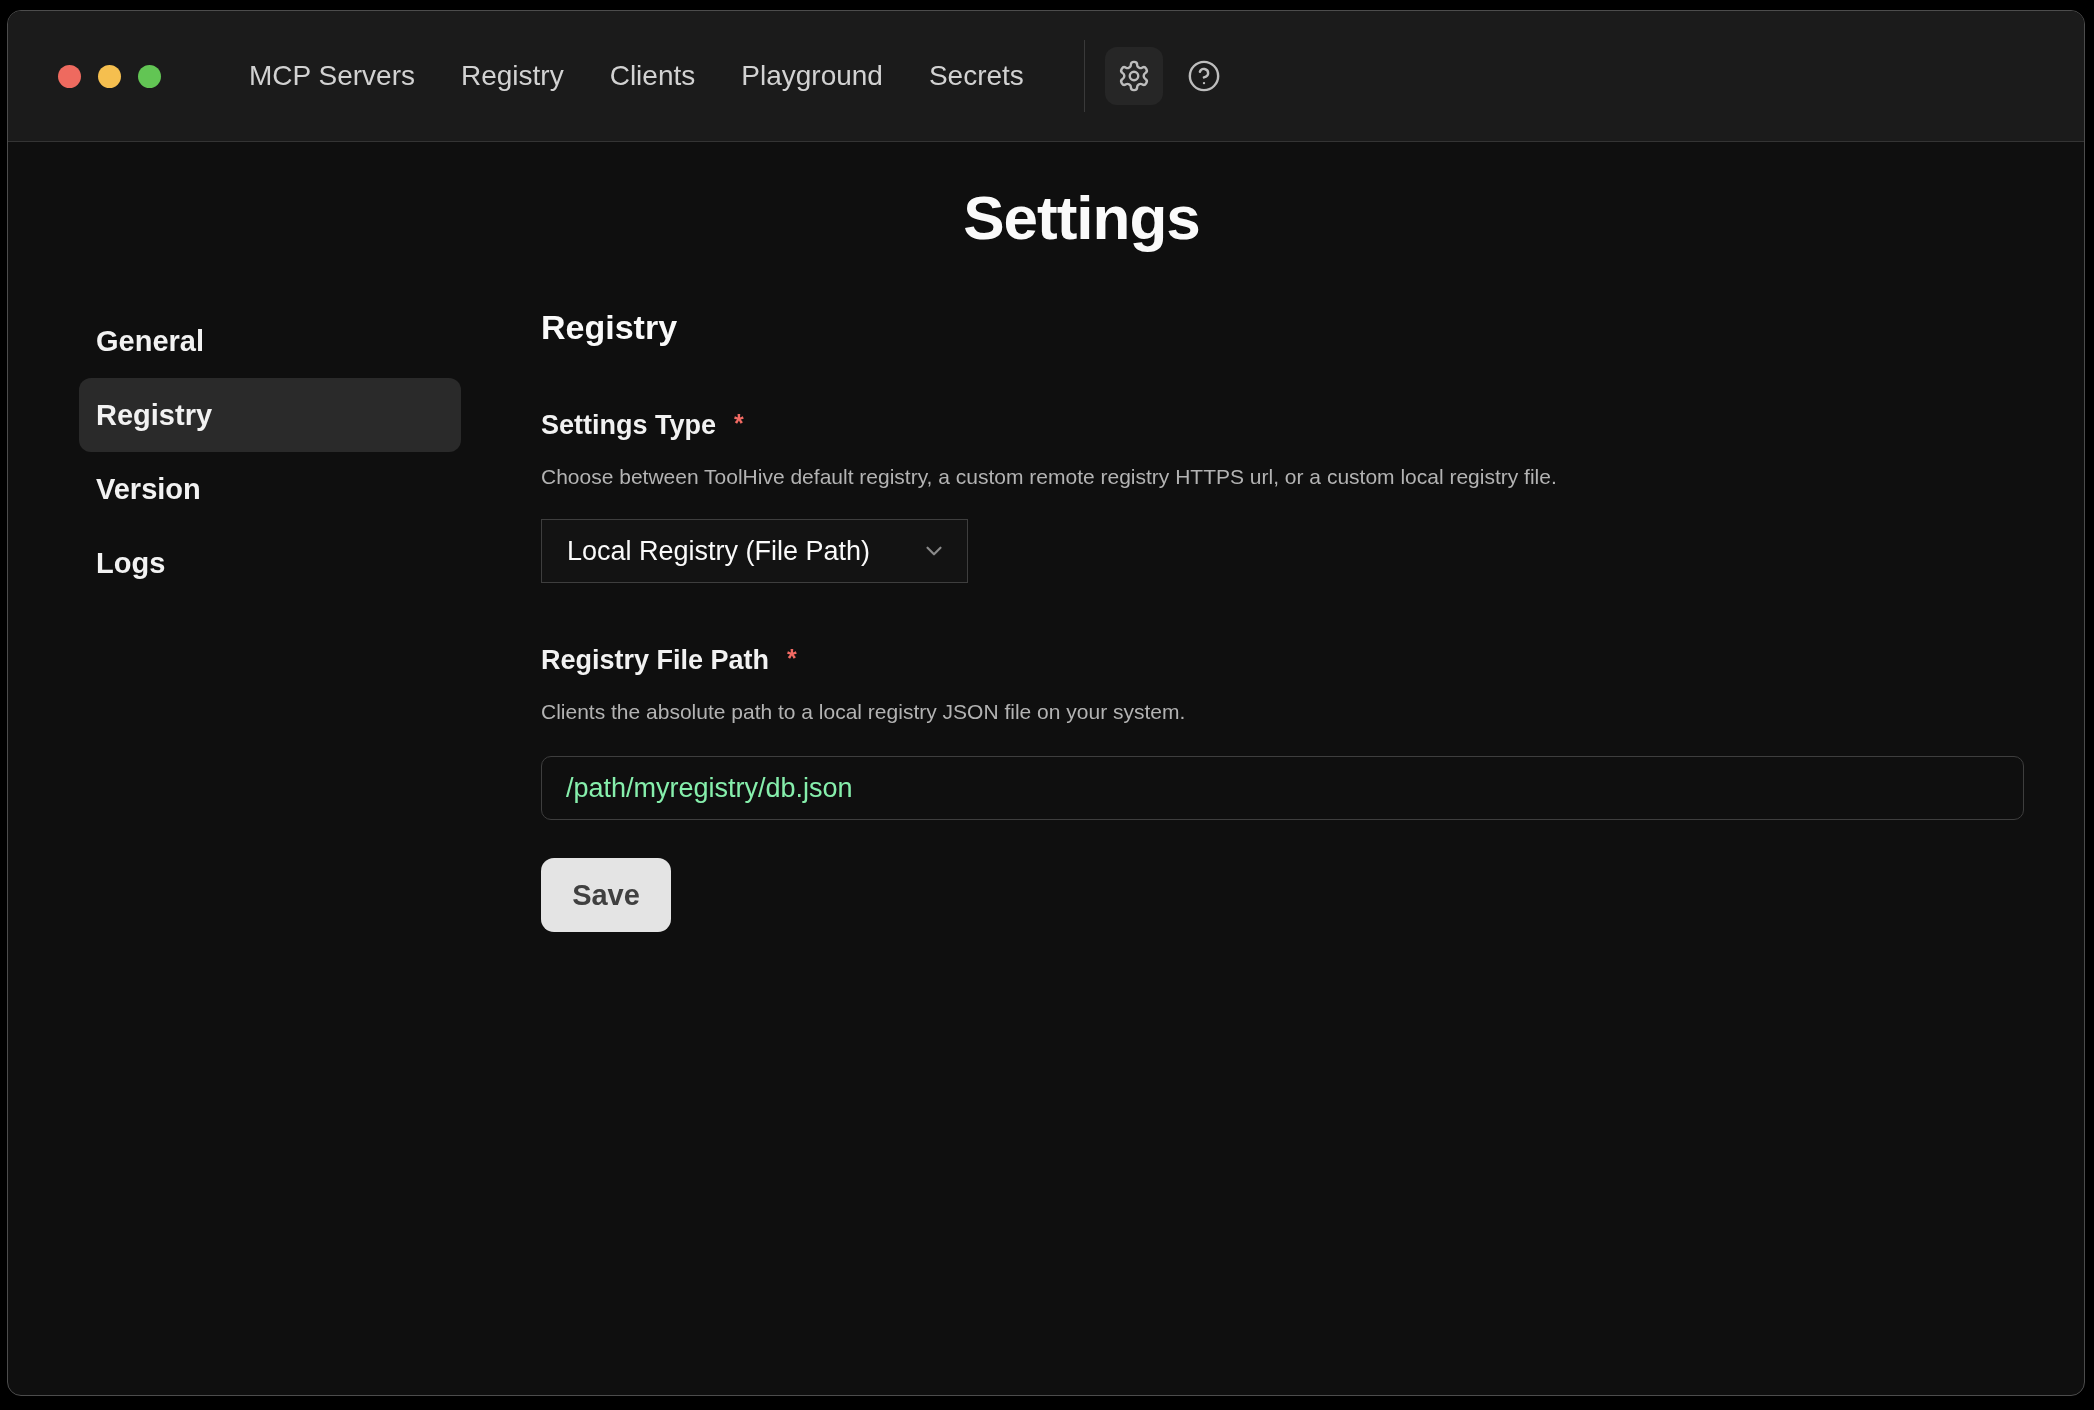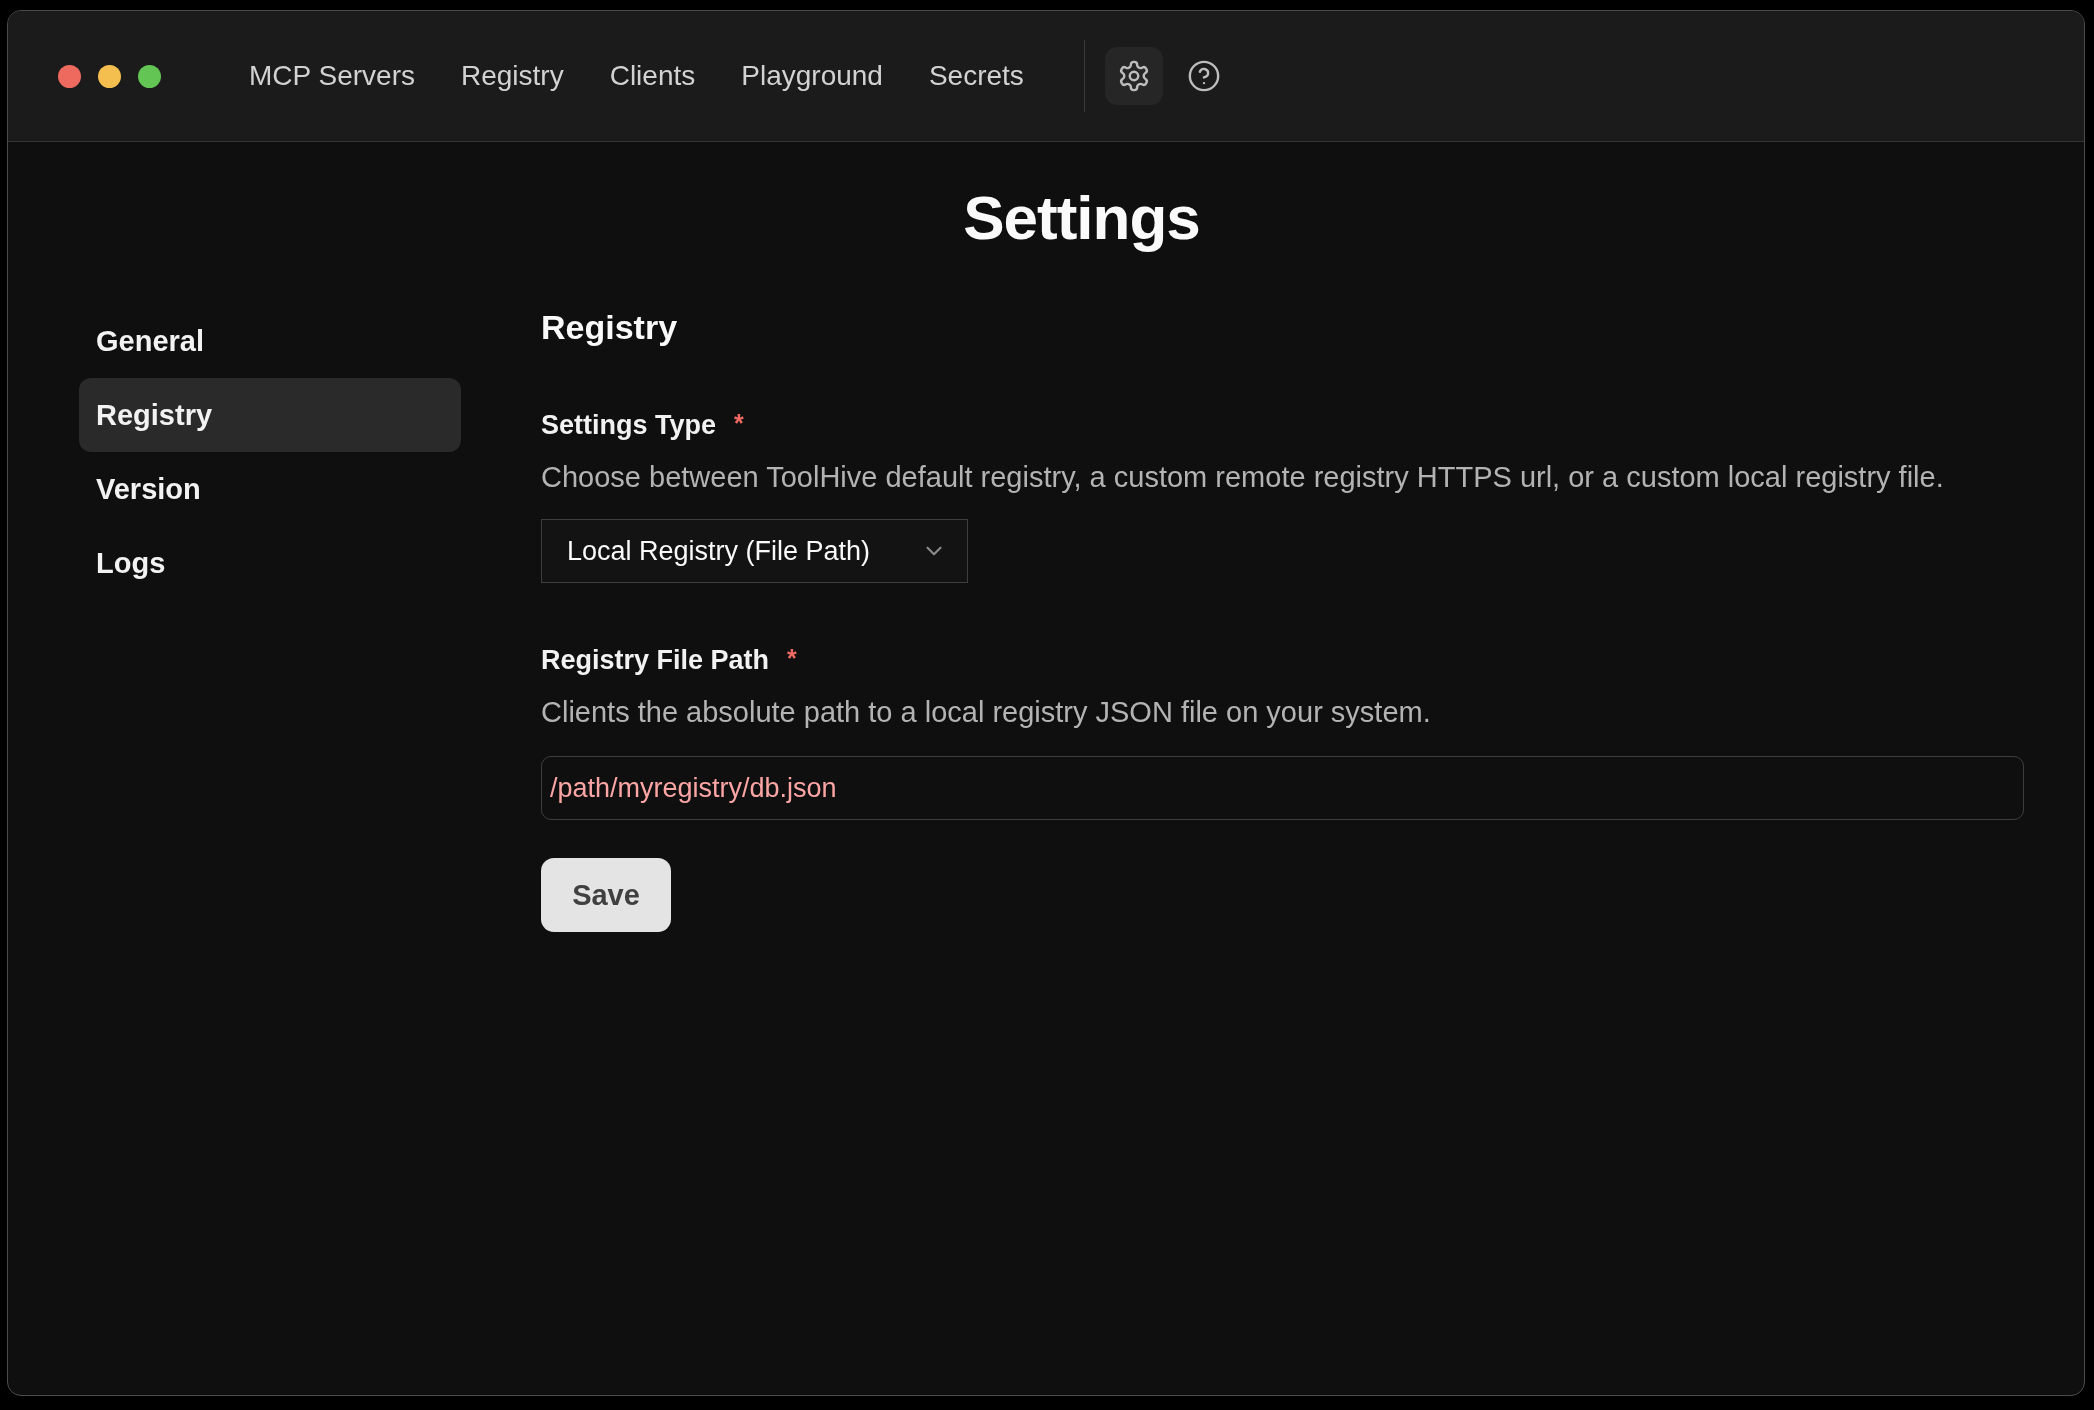--- a/index.html
+++ b/index.html
@@ -108,21 +108,21 @@
   }
   .required {
     color: #f16a63;
     font-size: 25px;
     margin-left: 18px;
     position: relative;
     top: -2px;
   }
   .field-desc {
     margin-top: 18px;
-    font-size: 29px;
+    font-size: 21px;
     line-height: 34px;
     font-weight: 400;
     color: #b3b3b3;
   }
   .select {
     margin-top: 25px;
     width: 427px;
     height: 64px;
     background: #131313;
     border: 1px solid #3e3e3e;
@@ -137,23 +137,23 @@
   }
   .select svg { stroke: #8a8a8a; flex-shrink: 0; margin-left: 20px; }
   .text-input {
     display: block;
     margin-top: 27px;
     width: 100%;
     height: 64px;
     background: #0f0f0f;
     border: 1px solid #3e3e3e;
     border-radius: 10px;
-    color: #fca5a5;
+    color: #86efac;
     font-size: 27px;
-    padding: 0 8px;
+    padding: 0 24px;
     font-family: "Liberation Sans", sans-serif;
     outline: none;
   }
   .save-btn {
     margin-top: 38px;
     width: 130px;
     height: 74px;
     background: #e4e4e4;
     color: #404040;
     border: none;

